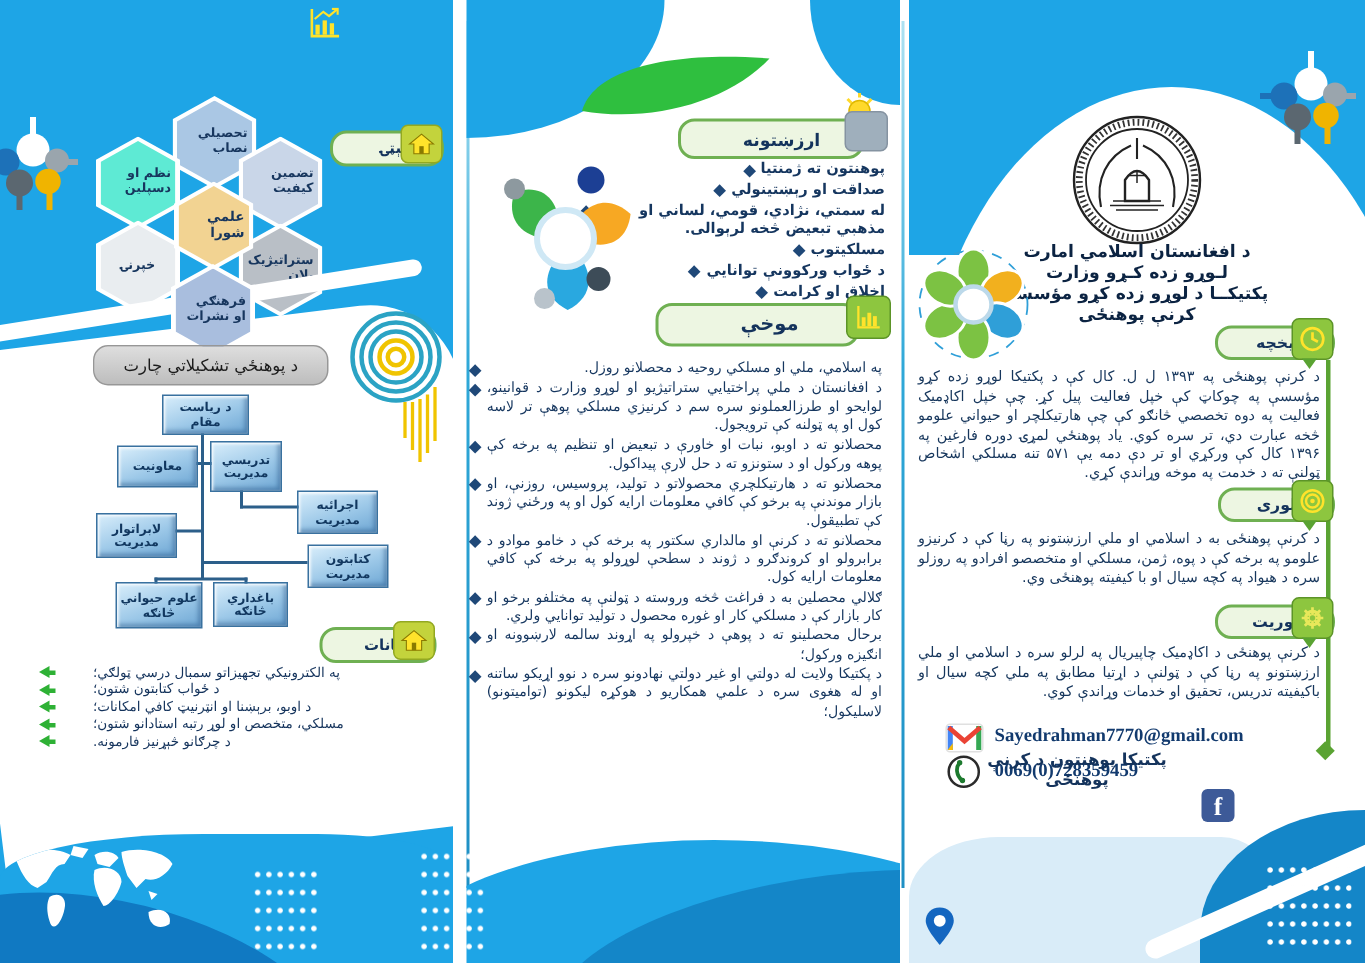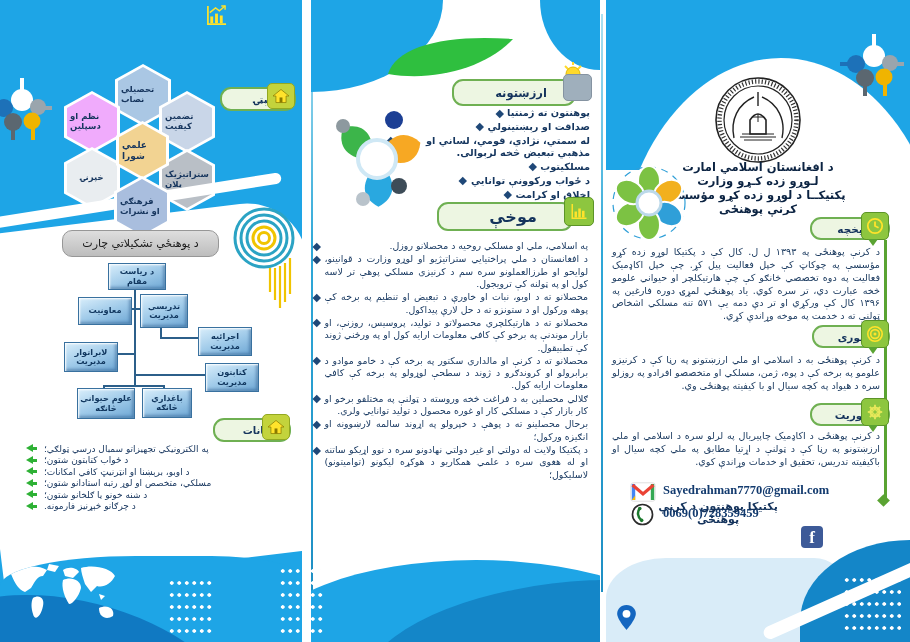--- a/index.html
+++ b/index.html
@@ -17,28 +17,28 @@
   .dots{background-image:radial-gradient(circle,#fff 1.5px,rgba(255,255,255,0) 2.1px);background-size:7.5px 12px;}
   
   .pill{background:#edf6e2;border:2px solid #6fb052;border-radius:11px;display:flex;align-items:center;justify-content:center;font-weight:bold;color:#14335c;}
   .pill-ico{border-radius:5px;display:flex;align-items:center;justify-content:center;}
   .ico-green{background:#8dc63f;border:1px solid #5c9428;}
   .ico-lime{background:#c3d33c;border:1px solid #93a821;}
   .ico-gray{background:#9fafbc;border:1px solid #8593a1;}
   .tri-down{width:0;height:0;border-left:5px solid transparent;border-right:5px solid transparent;border-top:7px solid #5aa332;}
   
   .hex{clip-path:polygon(50% 0,100% 25%,100% 75%,50% 100%,0 75%,0 25%);background:#fff;}
-  .hex-in{position:absolute;left:3px;top:3px;right:3px;bottom:3px;clip-path:polygon(50% 0,100% 25%,100% 75%,50% 100%,0 75%,0 25%);display:flex;align-items:center;justify-content:center;text-align:left;font-weight:bold;font-size:8.5px;color:#17365e;line-height:1.15;direction:rtl;padding:0 3px;}
+  .hex-in{position:absolute;left:3px;top:3px;right:3px;bottom:3px;clip-path:polygon(50% 0,100% 25%,100% 75%,50% 100%,0 75%,0 25%);display:flex;align-items:center;justify-content:center;text-align:right;font-weight:bold;font-size:8.5px;color:#17365e;line-height:1.15;direction:rtl;padding:0 3px;}
   
   .ob{display:flex;align-items:center;justify-content:center;text-align:center;font-size:8.2px;font-weight:bold;color:#11375f;background:linear-gradient(160deg,#d9eefb 0%,#9cc8e8 55%,#6ea7d4 100%);border:1px solid #39719f;box-shadow:inset 1px 1px 2px #fff,inset -2px -2px 3px rgba(25,70,120,.4);line-height:1.1;direction:rtl;padding:1px;}
   .oc-line{background:#2c5f8a;}
   .oc-title{display:flex;align-items:center;justify-content:center;background:linear-gradient(#dedede,#bdbdbd);border:1px solid #979797;border-radius:10px;font-size:11px;font-weight:normal;color:#1b1b1b;direction:rtl;}
   
   .f-item{display:flex;align-items:center;gap:6px;height:11.5px;}
-  .f-txt{direction:rtl;font-size:9px;color:#14335c;white-space:nowrap;}
+  .f-txt{direction:rtl;font-size:9px;color:#14335c;white-space:nowrap;margin-left:18px;}
   .arrow-b{position:relative;width:12px;height:9px;flex:none;}
   .arrow-b:before{content:'';position:absolute;left:0;top:0;border-top:4.5px solid transparent;border-bottom:4.5px solid transparent;border-right:7px solid #2eb135;}
   .arrow-b:after{content:'';position:absolute;left:6px;top:2.8px;width:5px;height:3.4px;background:#2eb135;}
   .v-item{display:flex;justify-content:flex-end;align-items:flex-start;margin-bottom:1.5px;}
   .diamond{width:5.5px;height:5.5px;background:#1f4878;transform:rotate(45deg);margin:3.5px 5px 0 0;flex:none;}
   .v-txt{direction:rtl;text-align:right;font-size:9.8px;font-weight:bold;color:#15365f;line-height:1.26;}
   .g-item{display:flex;align-items:flex-start;margin-bottom:1px;}
   .g-txt{flex:1;direction:rtl;text-align:justify;text-align-last:right;font-size:9.4px;color:#15365f;line-height:1.31;margin-left:0;margin-right:6px;}
   
   .rbody{width:268px;left:612px;direction:rtl;text-align:justify;text-align-last:right;font-size:9.6px;line-height:1.34;color:#16365c;}
@@ -92,21 +92,21 @@
     <svg width="18" height="16" viewBox="0 0 24 22">
         <path d="M12 2 L23 11 H19 V20 H5 V11 H1 Z" fill="#ffe32b" stroke="#8a7a00" stroke-width="1"></path>
         <rect x="10" y="13" width="4" height="7" fill="#8a7a00"></rect>
       </svg>
   </div>
 
   <div class="abs hex" style="left:115px;top:64px;width:56px;height:62px">
     <div class="hex-in" style="background:#aac7e4">تحصیلي نصاب</div>
   </div>
   <div class="abs hex" style="left:64px;top:91px;width:56px;height:62px">
-    <div class="hex-in" style="background:#f0abfc">نظم او دسپلین</div>
+    <div class="hex-in" style="background:#5eead4">نظم او دسپلین</div>
   </div>
   <div class="abs hex" style="left:159px;top:91px;width:56px;height:62px">
     <div class="hex-in" style="background:#c9d6e8">تضمین کیفیت</div>
   </div>
   <div class="abs hex" style="left:64px;top:147px;width:56px;height:62px">
     <div class="hex-in" style="background:#e9edf0">خپرنۍ</div>
   </div>
   <div class="abs hex" style="left:159px;top:149px;width:56px;height:62px">
     <div class="hex-in" style="background:#b9bfc6">ستراتیژیک پلان</div>
   </div>
@@ -178,24 +178,20 @@
       <div class="f-item">
         <span class="arrow-b"></span>
         <span class="f-txt">د اوبو، برېښنا او انټرنیټ کافي امکانات؛</span>
       </div>
 
       <div class="f-item">
         <span class="arrow-b"></span>
         <span class="f-txt">مسلکي، متخصص او لوړ رتبه استادانو شتون؛</span>
       </div>
 
-      <div class="f-item">
-        <span class="arrow-b"></span>
-        <span class="f-txt">د شنه خونو یا ګلخانو شتون؛</span>
-      </div>
 
       <div class="f-item">
         <span class="arrow-b"></span>
         <span class="f-txt">د چرګانو څېړنیز فارمونه.</span>
       </div>
     </div>
 
   <div class="abs l-foot">
     <div class="abs l-wedge"></div>
     <svg class="abs" style="left:6px;top:6px" width="114" height="76" viewBox="0 0 112 76" fill="#fff">
@@ -271,21 +267,21 @@
     <path d="M46 50 C20 50 10 36 16 18 C34 12 48 22 46 50 Z" fill="#3cb54a"></path>
     <path d="M46 50 C20 50 10 36 16 18 C34 12 48 22 46 50 Z" fill="#f7a823" transform="rotate(115 50 50)"></path>
     <path d="M46 50 C20 50 10 36 16 18 C34 12 48 22 46 50 Z" fill="#29a8e0" transform="rotate(225 50 50)"></path>
     <circle cx="67" cy="10" r="9" fill="#1c3f94"></circle>
     <circle cx="16" cy="16" r="7" fill="#8d999f"></circle>
     <circle cx="72" cy="76" r="8" fill="#3d4c58"></circle>
     <circle cx="36" cy="89" r="7" fill="#b9c3cb"></circle>
     <circle cx="50" cy="49" r="19" fill="#fff" stroke="#cfe8f5" stroke-width="4"></circle>
   </svg>
 
-  <div class="abs pill" style="left:437px;top:202px;width:132px;height:25px;font-size:16px">
+  <div class="abs pill" style="left:437px;top:202px;width:132px;height:25px;font-size:13px">
     <span style="direction:rtl;margin-left:16px">موخې</span>
   </div>
   <div class="abs pill-ico ico-green" style="left:564px;top:197px;width:28px;height:27px">
     <svg width="18" height="17" viewBox="0 0 24 22">
       <path d="M3 1 V20 H22" stroke="#ffe32b" stroke-width="2" fill="none"></path>
       <rect x="6" y="11" width="3.4" height="8" fill="#ffe32b"></rect>
       <rect x="11" y="7" width="3.4" height="12" fill="#ffe32b"></rect>
       <rect x="16" y="10" width="3.4" height="9" fill="#ffe32b"></rect>
     </svg>
   </div>

